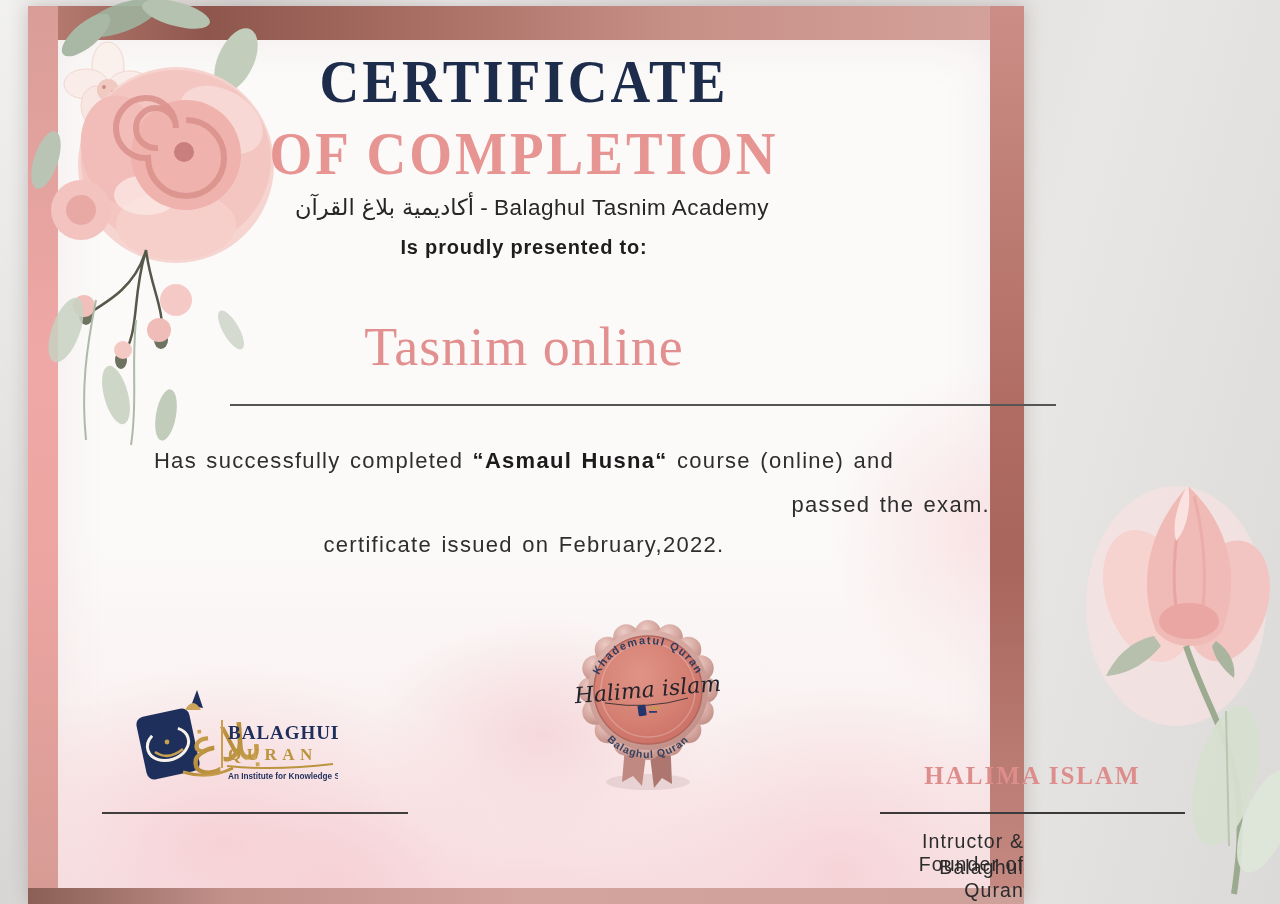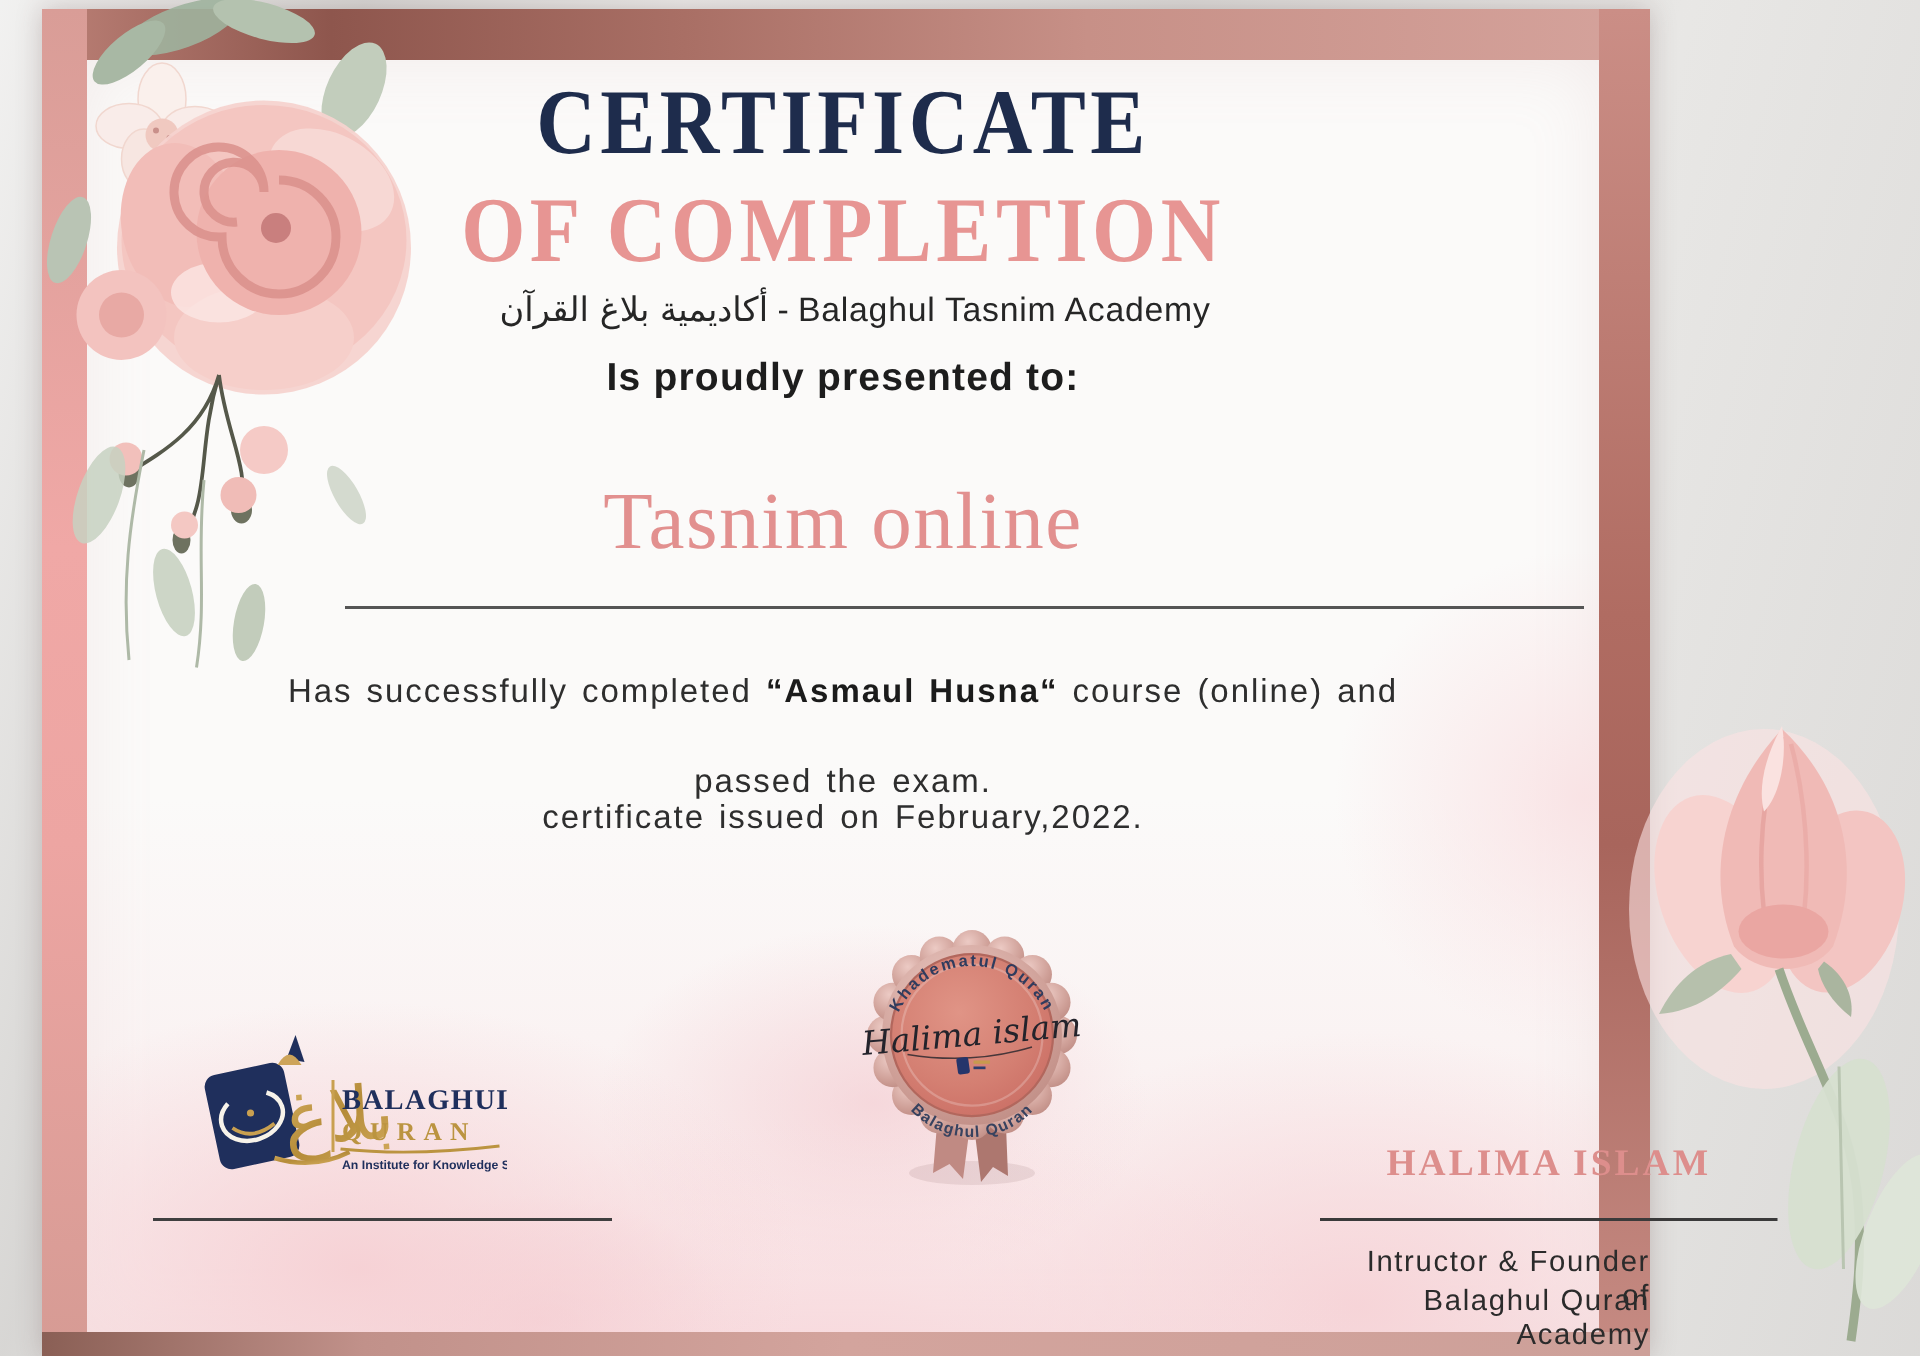--- a/index.html
+++ b/index.html
@@ -3,21 +3,21 @@
 <meta charset="utf-8">
 <style>
   html,body{margin:0;padding:0;}
   #page{position:relative;width:1280px;height:904px;overflow:hidden;
     background:
       linear-gradient(105deg, rgba(255,255,255,.55) 0%, rgba(198,196,194,.35) 16%,
         rgba(242,241,240,.6) 30%, rgba(204,202,200,.3) 52%,
         rgba(238,237,235,.55) 74%, rgba(208,206,204,.35) 100%),
       #e1e0de;
     font-family:"Liberation Sans", sans-serif;}
-  #cert{position:absolute;left:28px;top:6px;width:1072px;height:898px;overflow:visible;
+  #cert{position:absolute;left:28px;top:6px;width:996px;height:898px;overflow:visible;
     box-shadow:0 0 16px rgba(90,60,60,.25);}
   .frame{position:absolute;z-index:1;}
   .frame-top{left:0;top:0;right:0;height:34px;
     background:linear-gradient(to right,#bb8076,#8e564d 18%,#a96f65 40%,#c79087 65%,#d5a39c 100%);}
   .frame-left{left:0;top:0;bottom:0;width:30px;
     background:linear-gradient(to bottom,#d99d97,#f0a8a6 40%,#eda5a2 62%,#d69b94);}
   .frame-right{right:0;top:0;bottom:0;width:34px;
     background:linear-gradient(to bottom,#cb8e86,#b06c62 45%,#a8655c 62%,#c68b83);}
   .frame-bottom{left:0;bottom:0;right:0;height:16px;
     background:linear-gradient(to right,#8a5f55,#c1918a 20%,#d3a49d 50%,#cda099);}
@@ -33,28 +33,28 @@
       radial-gradient(18% 14% at 30% 99%, rgba(240,190,197,.55), rgba(240,190,197,0) 70%),
       linear-gradient(to top, rgba(247,219,222,.5), rgba(247,219,222,0) 42%);}
   .deco{position:absolute;z-index:4;}
   .txt{position:absolute;z-index:5;left:30px;right:34px;text-align:center;}
   .title1{top:40px;font-family:"Liberation Serif",serif;font-weight:bold;font-size:55px;
     letter-spacing:3px;color:var(--navy,#1e2c4c);transform:scaleY(1.12);transform-origin:center top;}
   .title2{top:112px;font-family:"Liberation Serif",serif;font-weight:bold;font-size:55px;
     letter-spacing:3px;color:var(--rose,#e79593);transform:scaleY(1.12);transform-origin:center top;}
   .academy{top:186px;font-size:22.5px;line-height:30px;color:#262626;letter-spacing:.5px;}
   .academy .ar{font-family:"DejaVu Sans",sans-serif;margin-left:16px;}
-  .presented{top:230px;font-size:26px;font-weight:bold;letter-spacing:.8px;color:#1d1d1d;}
+  .presented{top:230px;font-size:20px;font-weight:bold;letter-spacing:.8px;color:#1d1d1d;}
   .name{top:310px;font-family:"Liberation Serif",serif;font-size:54px;letter-spacing:1px;
     color:var(--name-pink,#e2908f);}
   .rule{position:absolute;z-index:5;height:0;border-top:2px solid #4a4a4a;}
   .name-rule{left:202px;width:826px;top:398px;border-top-color:#555;}
   .bodyline{color:var(--text-dark,#2e2e2e);font-size:22px;letter-spacing:1.3px;word-spacing:2px;}
   .body1{top:442px;}
-  .body2{top:502px;}
+  .body2{top:486px;text-align:right;}
   .body3{top:526px;}
   .bodyline b{color:#1b1b1b;}
   .sig-rule-left{left:74px;width:306px;top:806px;border-top-color:#3f3f3f;}
   .sig-rule-right{left:852px;width:305px;top:806px;border-top-color:#3a3a3a;}
   .halima{position:absolute;z-index:5;left:852px;width:305px;top:756px;text-align:center;
     font-family:"Liberation Serif",serif;font-weight:bold;font-size:25px;letter-spacing:2px;
     color:var(--halima-rose,#dd8e8c);}
   .role{position:absolute;z-index:5;left:869px;font-size:19.5px;letter-spacing:1.1px;
     color:#2b2b2b;text-align:right;}
   .role1{top:824px;}

